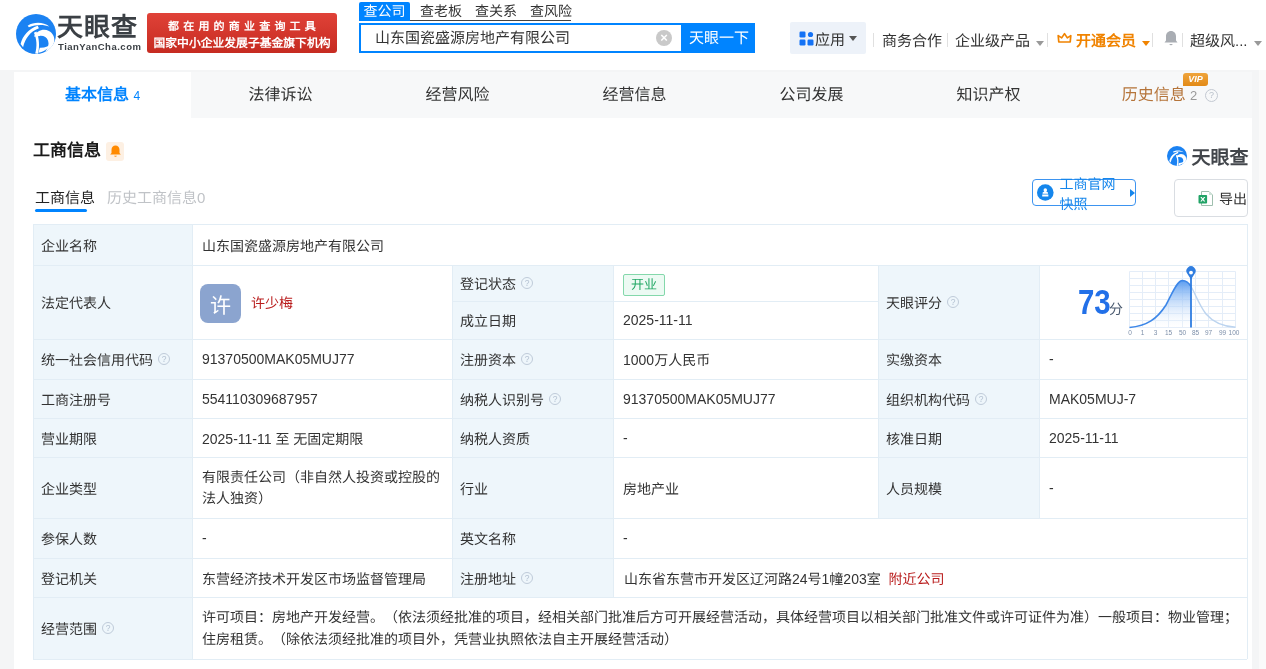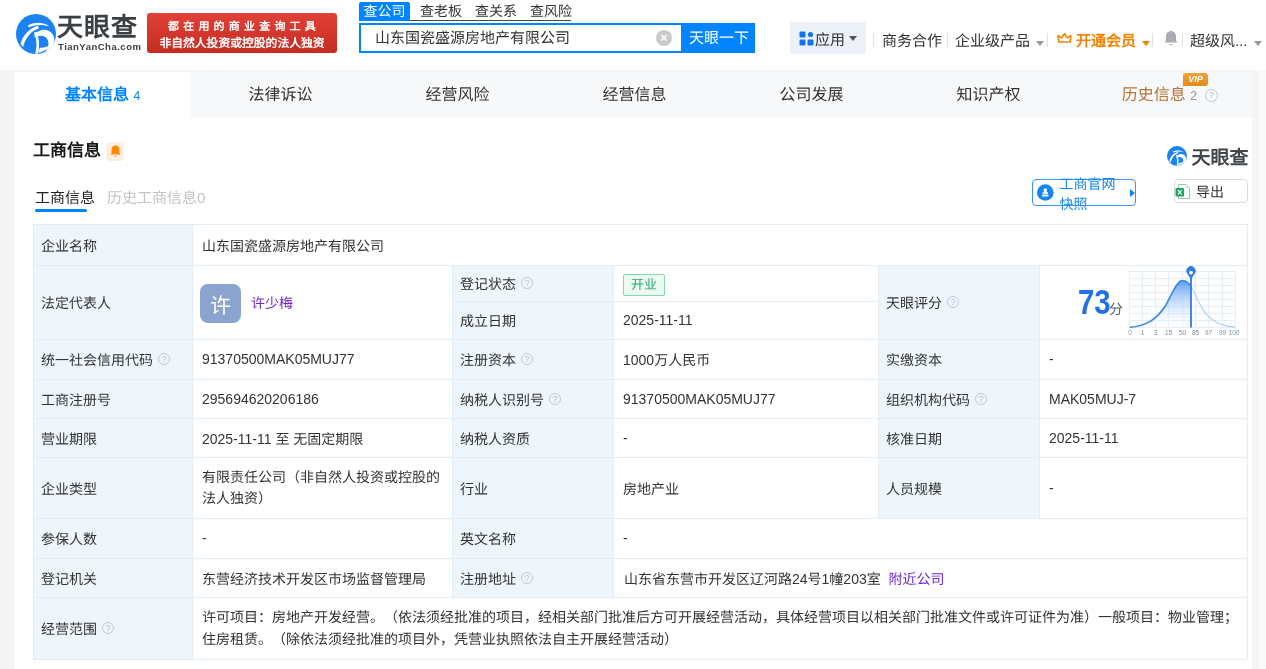--- a/index.html
+++ b/index.html
@@ -39,32 +39,32 @@
 #secttl { left:33px; top:142px; font-size:17px; line-height:18px; font-weight:bold; color:#1a1a1a; }
 #bellic { left:106px; top:142px; width:18px; height:19px; background:#fdf0e3; border-radius:3px; display:flex;align-items:center;justify-content:center; }
 #tyclogo2 { left:1167px; top:142px; white-space:nowrap; }
 
 #subtab1 { left:35px; top:186px; font-size:15px; color:#222; font-weight:500; }
 #subtab2 { left:107px; top:186px; font-size:15px; color:#c0c3c7; }
 #subline { left:35px; top:209px; width:52px; height:3px; background:#0084ff; border-radius:2px; }
 
 #btn1 { left:1032px; top:179px; width:104px; height:27px; border:1px solid #3d94f0; border-radius:4px; display:flex; align-items:center; }
 #btn1 .t { color:#1586ec; font-size:14px; margin-left:6px; }
-#btn2 { left:1174px; top:179px; width:74px; height:24px; border:1px solid #d9dde2; border-radius:4px; display:flex; align-items:center; justify-content:flex-start; }
+#btn2 { left:1174px; top:179px; width:74px; height:38px; border:1px solid #d9dde2; border-radius:4px; display:flex; align-items:center; justify-content:flex-end; }
 #btn2 .t { color:#333; font-size:14px; margin-left:6px; }
 .tri-r { width:0; height:0; border-top:4px solid transparent; border-bottom:4px solid transparent; border-left:5px solid #1586ec; margin-left:4px; }
 
 .lbg { position:absolute; background:#eef6fb; }
 .hline { position:absolute; height:1px; background:#e2edf5; left:33px; width:1214px; }
 .vline { position:absolute; width:1px; background:#e2edf5; }
 .cell { position:absolute; display:flex; align-items:center; font-size:14px; color:#333; }
 .cell.lab { padding-left:8px; }
 .cell.val { padding-left:10px; }
 .qm { display:inline-block; width:12px; height:12px; border:1px solid #bfcbd9; border-radius:50%; color:#b3c0d1; font-size:8.5px; line-height:10px; text-align:center; margin-left:5px; flex:none; }
-.link { color:#6d28d9; }
+.link { color:#b91c1c; }
 .badge { display:inline-block; width:42px; height:22px; border:1px solid #84d8ab; background:#ecfaf3; border-radius:2px; color:#23a866; font-size:13px; text-align:center; line-height:20px; }
 #avatar { position:absolute; left:200px; top:284px; width:41px; height:39px; background:#8ba4cf; border-radius:8px; color:#fff; font-size:21px; display:flex; align-items:center; justify-content:center; }
 #score73 { position:absolute; left:1058px; top:285px; font-size:35px; line-height:33px; font-weight:bold; color:#2270e8;margin-left:20px; }
 #score-fen { font-size:14px; font-weight:normal; color:#4a5a6f; }
 </style>
 </head>
 <body>
 <div id="pagebg" class="abs"></div>
 <div id="scrollbar" class="abs"></div>
 <div id="hdr" class="abs"></div>
@@ -74,21 +74,21 @@
   <path d="M21.5,27 C25,20 33,17 39.5,20.5 C44,23 46.5,27.5 46,32.5 C45,38 41,43 35,45 C38.5,41 40,36.5 38.5,32 C37,27.8 33,25.8 28.5,26.3 C25.6,26.7 23,26.9 21.5,27 Z" fill="#fff"></path>
   <path d="M14,14 C22,9.2 33,9.5 40,15 C33,12.2 24,12.4 15.5,15.8 Z" fill="#fff"></path>
   <path d="M5.5,36 C8,26 15,17.5 26,14 L27.5,17 C17,21 11,29 8.5,40 Z" fill="#fff"></path>
   <path d="M23,47.5 C25.5,39 25,30 21.5,22.5 L24.5,21 C28,29 28.5,39 26.5,47.8 Z" fill="#fff"></path>
   <path d="M27,46.5 C34,45 40,41 43.5,34.5 C40,38.5 34.5,40.8 28.5,40.5 Z" fill="#fff"></path>
 </svg>
 <div class="abs" style="left:57px;top:15px;font-size:26px;line-height:25px;font-weight:bold;color:#3b4045;letter-spacing:1px;">天眼查</div>
 <div class="abs" style="left:58px;top:42px;font-size:9.5px;line-height:10px;font-weight:bold;color:#3b4045;letter-spacing:0.5px;">TianYanCha.com</div>
 <div id="redbox" class="abs">
     <div class="l1">都在用的商业查询工具</div>
-    <div class="l2">非自然人投资或控股的法人独资</div>
+    <div class="l2">国家中小企业发展子基金旗下机构</div>
   </div>
 
 <div id="stab1" class="stab">查公司</div>
 <div class="stab" style="left:420px;">查老板</div>
 <div class="stab" style="left:475px;">查关系</div>
 <div class="stab" style="left:530px;">查风险</div>
 <div id="stabline" class="abs"></div>
 <div id="sinput" class="abs" style="line-height:26px;">山东国瓷盛源房地产有限公司</div>
 <div id="sclear" class="abs">×</div>
 <div id="sbtn" class="abs">天眼一下</div>
@@ -243,21 +243,21 @@
 </svg>
 
 <div class="cell lab" style="left:33px;top:339px;width:159px;height:40px;">统一社会信用代码<span class="qm">?</span></div>
 <div class="cell val" style="left:192px;top:339px;width:260px;height:40px;">91370500MAK05MUJ77</div>
 <div class="cell lab" style="left:452px;top:339px;width:161px;height:40px;">注册资本<span class="qm">?</span></div>
 <div class="cell val" style="left:613px;top:339px;width:265px;height:40px;">1000万人民币</div>
 <div class="cell lab" style="left:878px;top:339px;width:161px;height:40px;">实缴资本</div>
 <div class="cell val" style="left:1039px;top:339px;width:208px;height:40px;">-</div>
 
 <div class="cell lab" style="left:33px;top:379px;width:159px;height:39px;">工商注册号</div>
-<div class="cell val" style="left:192px;top:379px;width:260px;height:39px;">295694620206186</div>
+<div class="cell val" style="left:192px;top:379px;width:260px;height:39px;">554110309687957</div>
 <div class="cell lab" style="left:452px;top:379px;width:164px;height:39px;">纳税人识别号<span class="qm">?</span></div>
 <div class="cell val" style="left:613px;top:379px;width:265px;height:39px;">91370500MAK05MUJ77</div>
 <div class="cell lab" style="left:878px;top:379px;width:161px;height:39px;">组织机构代码<span class="qm">?</span></div>
 <div class="cell val" style="left:1039px;top:379px;width:208px;height:39px;">MAK05MUJ-7</div>
 
 <div class="cell lab" style="left:33px;top:418px;width:159px;height:39px;">营业期限</div>
 <div class="cell val" style="left:192px;top:418px;width:260px;height:39px;">2025-11-11 至 无固定期限</div>
 <div class="cell lab" style="left:452px;top:418px;width:161px;height:39px;">纳税人资质</div>
 <div class="cell val" style="left:613px;top:418px;width:265px;height:39px;">-</div>
 <div class="cell lab" style="left:878px;top:418px;width:161px;height:39px;">核准日期</div>

